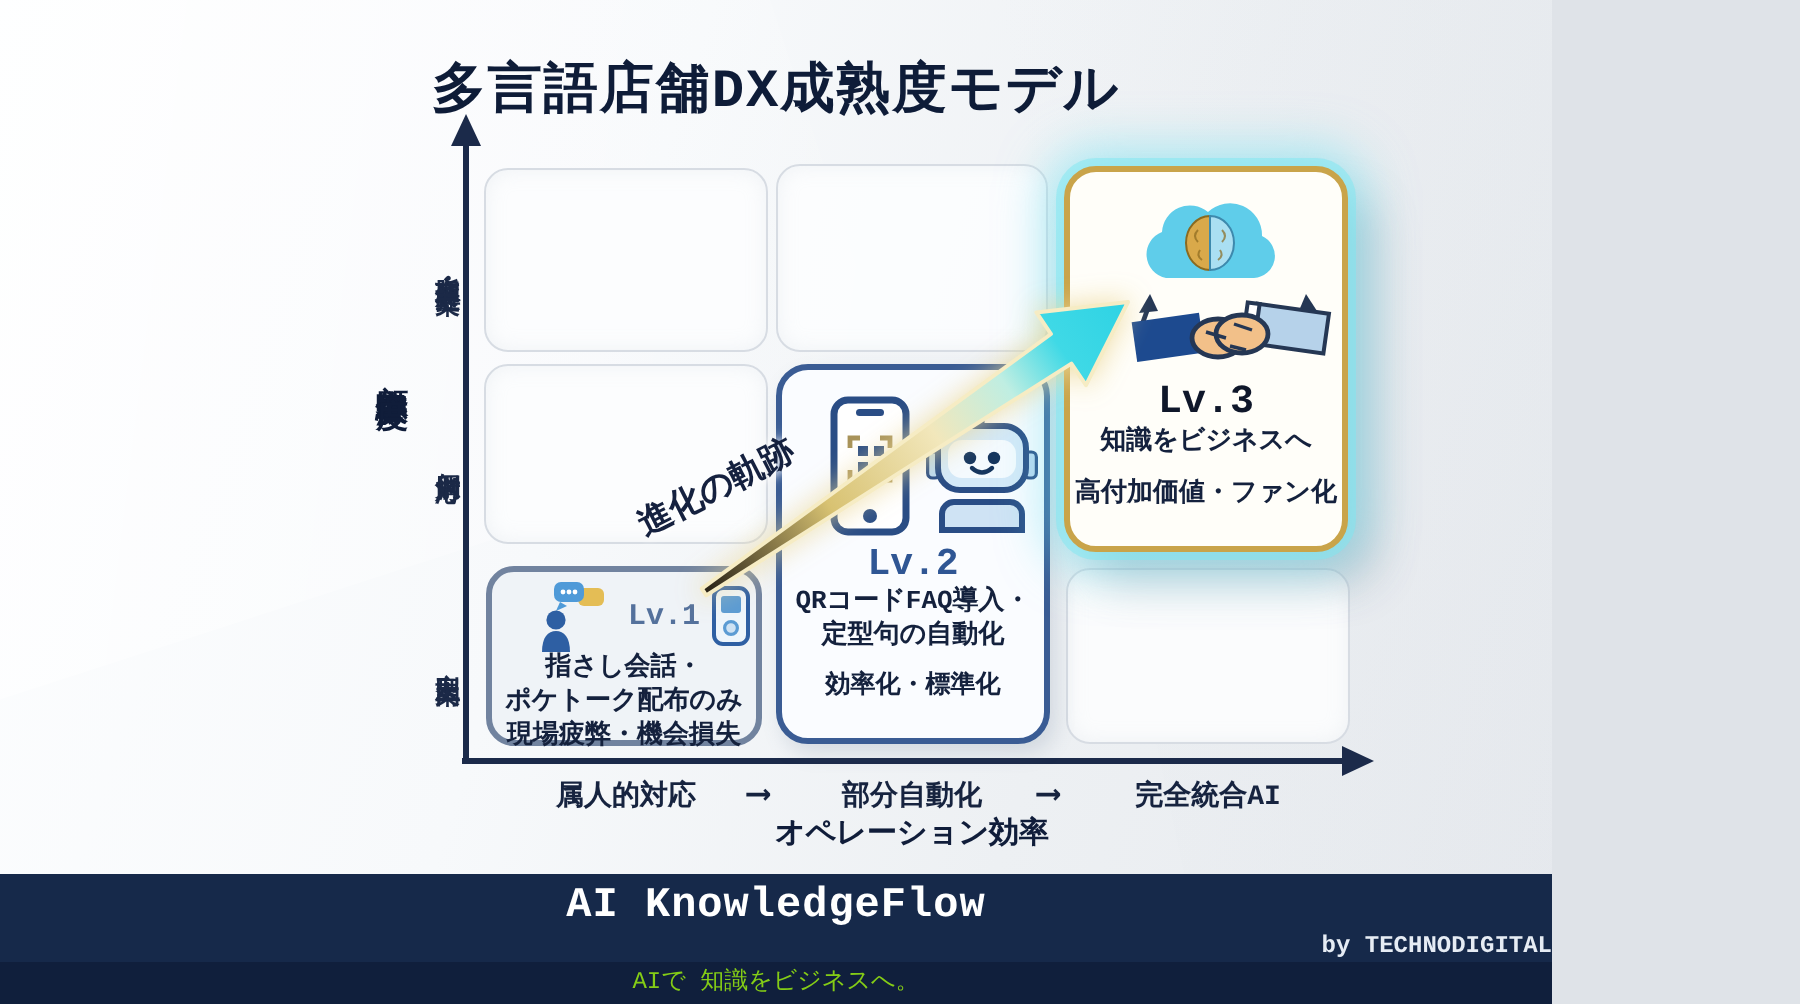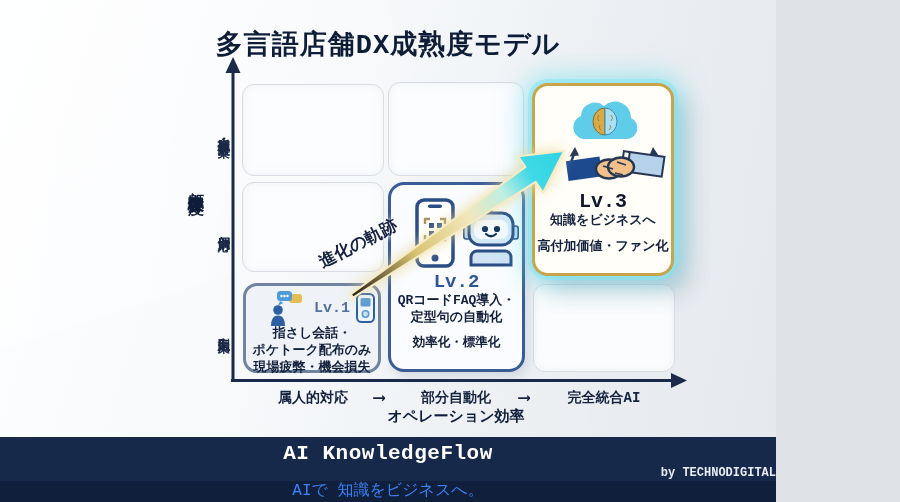--- a/index.html
+++ b/index.html
@@ -38,21 +38,21 @@
   
   #evo-arrow{position:absolute;left:0;top:0;z-index:5;pointer-events:none;filter:drop-shadow(0 0 7px rgba(235,215,150,0.85));}
   #evo-label{position:absolute;left:300px;top:232px;width:116px;text-align:center;z-index:6;
     font-size:17px;font-weight:800;color:#15213f;transform:rotate(-27deg);
     text-shadow:0 1px 4px rgba(255,255,255,0.95),0 0 8px rgba(255,255,255,0.7);}
   
   #footer{position:absolute;left:0;right:0;bottom:0;height:65px;background:#16294a;z-index:10;text-align:center;}
   #brand{font-size:21px;font-weight:800;color:#ffffff;letter-spacing:0.5px;padding-top:5px;}
   #byline{font-size:12px;font-weight:700;color:#e6ecf4;margin-top:1px;text-align:right;}
   #footer-strip{position:absolute;left:0;right:0;bottom:0;height:21px;background:#101f3c;}
-  #footer-strip span{font-size:16px;color:#3b82f6;line-height:21px;}
+  #footer-strip span{font-size:12px;color:#84cc16;line-height:21px;}
 </style>
 </head>
 <body>
 
 <div id="canvas">
 
   <div class="bg-slash" id="slash1"></div>
   <div class="bg-slash" id="slash2"></div>
 
   <div id="page-title">多言語店舗DX成熟度モデル</div>

